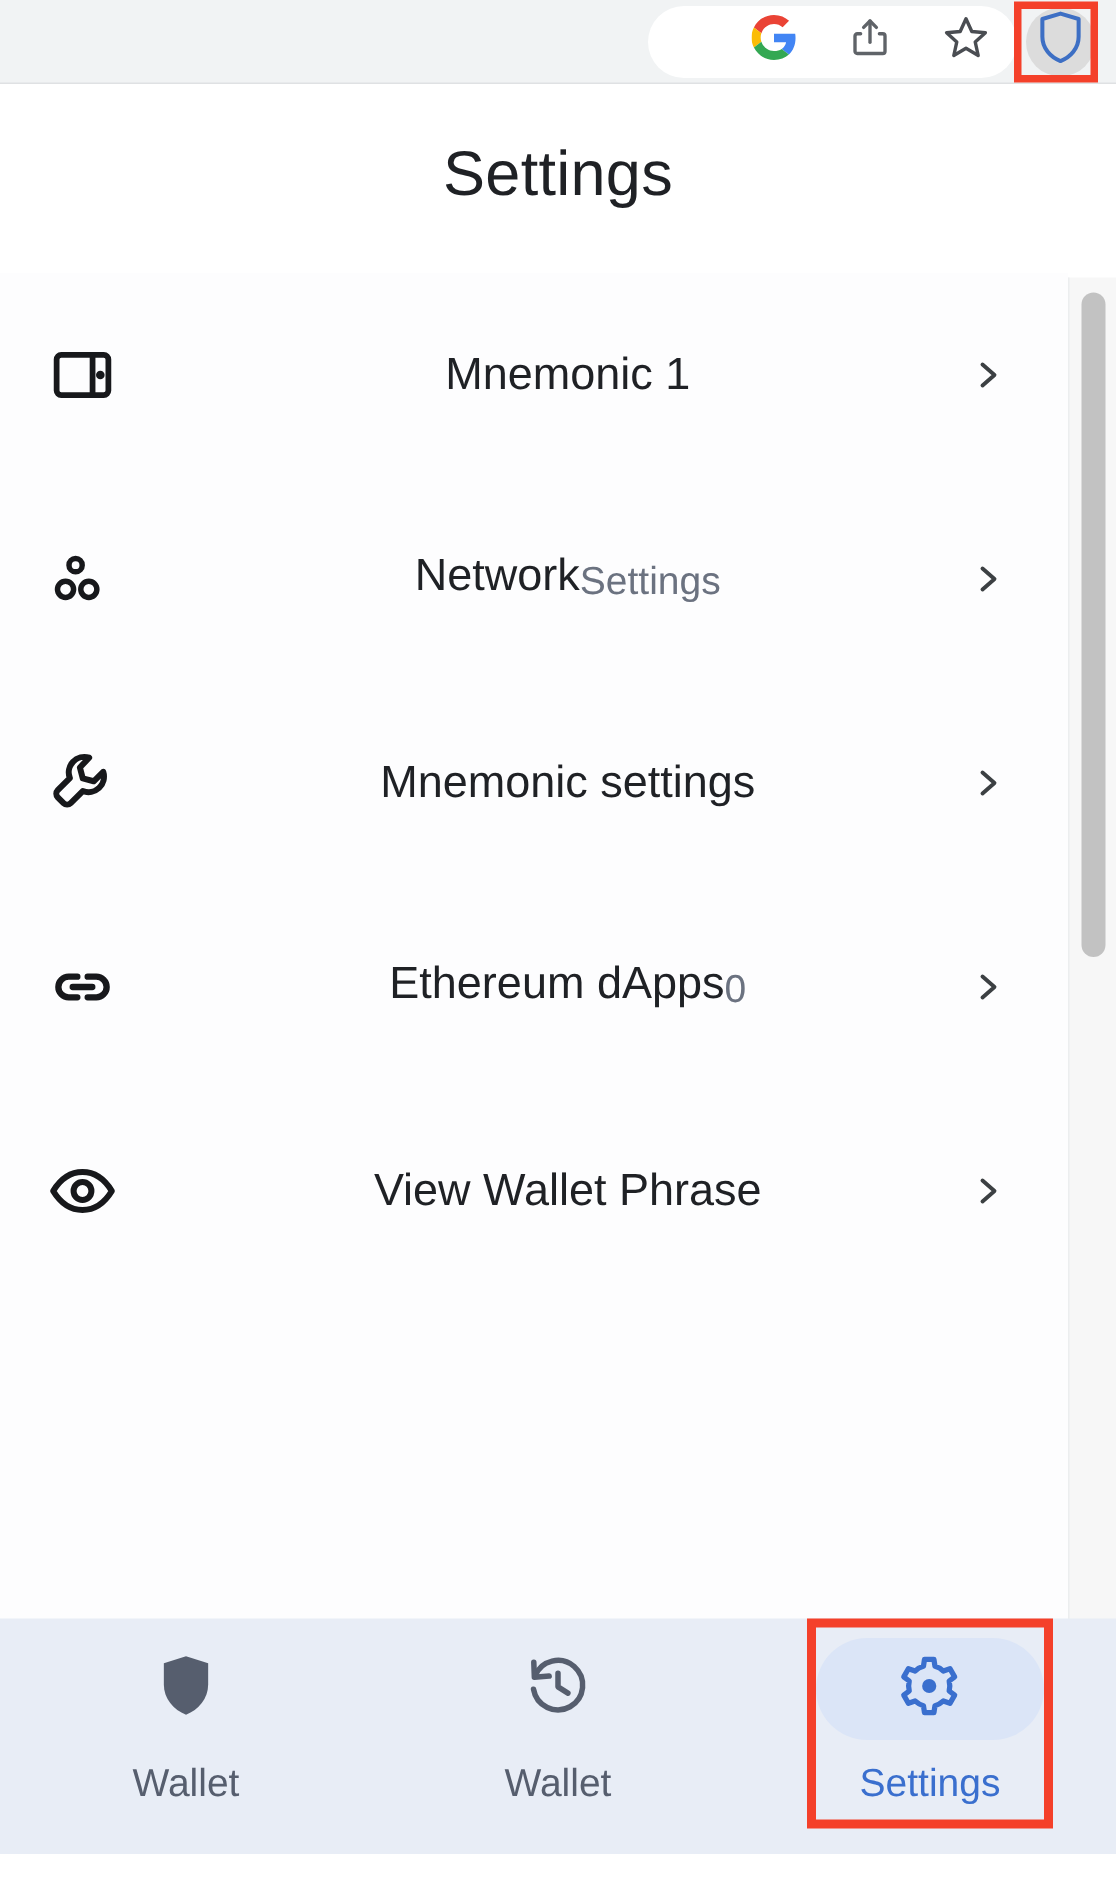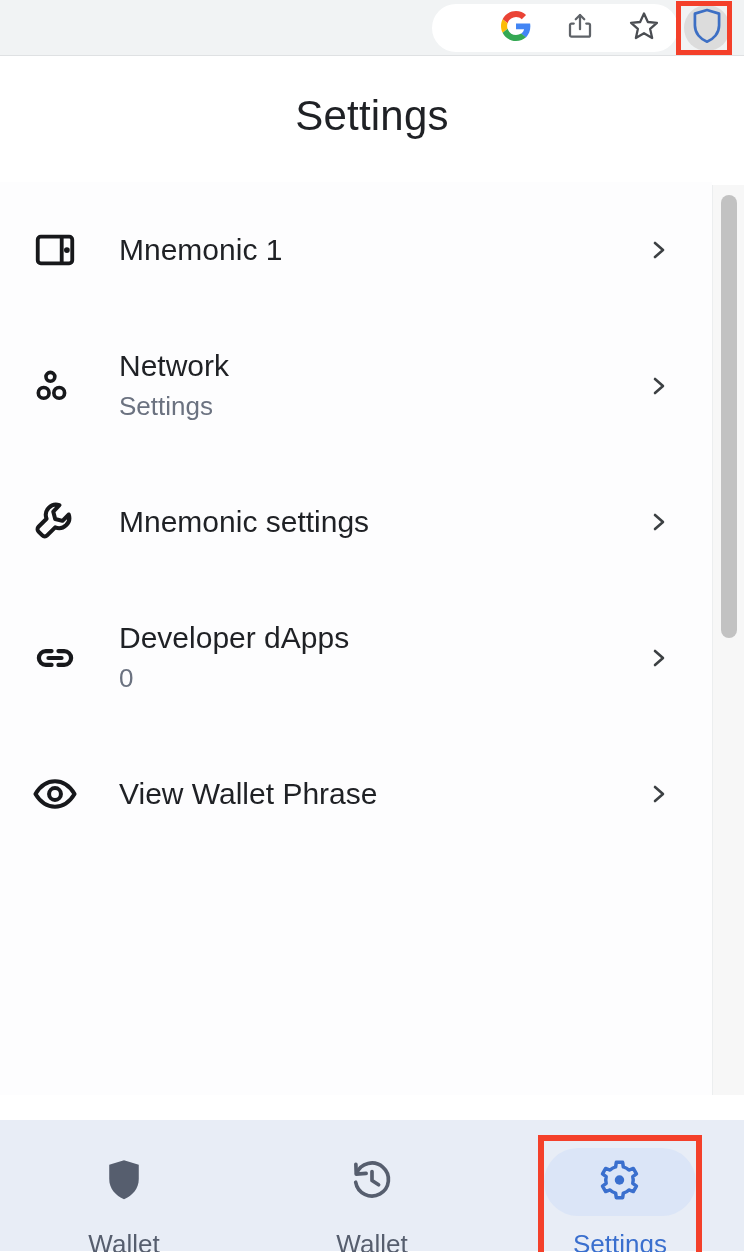--- a/index.html
+++ b/index.html
@@ -125,21 +125,21 @@
     display: flex;
     align-items: center;
     justify-content: center;
     color: #17181b;
   }
 
   .row-text {
     flex: 1;
     padding-left: 33px;
     display: flex;
-    flex-direction: column;
+    flex-direction: row;
     justify-content: center;
   }
 
   .row-title {
     font-size: 30px;
     color: #1f2125;
     line-height: 1.22;
     font-weight: 400;
   }
 
@@ -175,27 +175,27 @@
     left: 8px;
     width: 16px;
     height: 443px;
     background: #c2c2c2;
     border-radius: 8px;
   }
 
   
   .bottom-nav {
     position: absolute;
-    bottom: 1px; left: 0;
+    bottom: 16px; left: 0;
     width: 744px;
-    height: 131px;
+    height: 157px;
     background: #e8edf6;
     display: flex;
     align-items: flex-start;
-    padding-top: 28px;
+    padding-top: 13px;
   }
 
   .nav-item {
     flex: 1;
     display: flex;
     flex-direction: column;
     align-items: center;
     cursor: pointer;
     position: relative;
   }
@@ -341,21 +341,21 @@
 
   <div class="setting-row">
     <div class="row-icon">
       <svg width="46" height="46" viewBox="0 0 24 24" fill="none" stroke="#17181b" stroke-width="2.2" stroke-linecap="round">
         <path d="M10.2 8.4 L7.2 8.4 A3.6 3.6 0 0 0 7.2 15.6 L10.2 15.6"></path>
         <path d="M13.8 8.4 L16.8 8.4 A3.6 3.6 0 0 1 16.8 15.6 L13.8 15.6"></path>
         <line x1="8.6" y1="12" x2="15.4" y2="12"></line>
       </svg>
     </div>
     <div class="row-text">
-      <div class="row-title">Developer dApps</div>
+      <div class="row-title">Ethereum dApps</div>
       <div class="row-sub">0</div>
     </div>
     <div class="row-chevron">
       <svg width="24" height="24" viewBox="0 0 24 24" fill="none" stroke="#3c4043" stroke-width="2.6" stroke-linecap="round" stroke-linejoin="round">
         <polyline points="9,5 17,12 9,19"></polyline>
       </svg>
     </div>
   </div>
 
 

